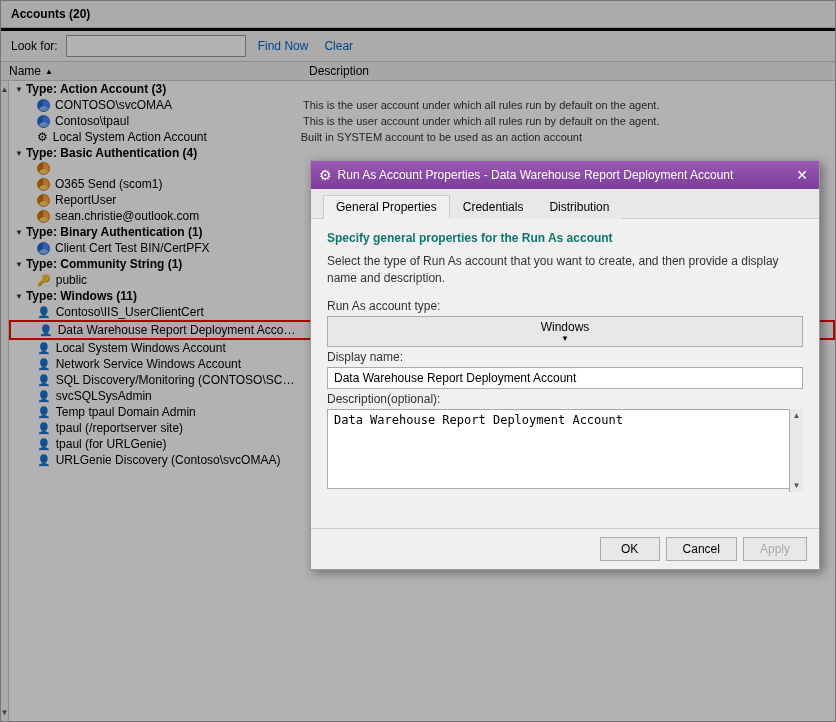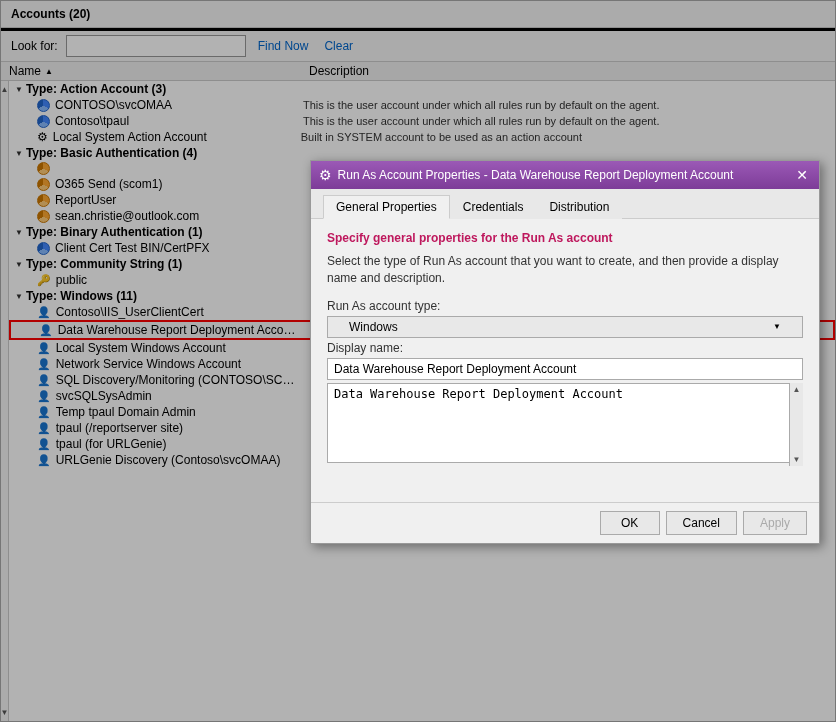--- a/index.html
+++ b/index.html
@@ -199,21 +199,21 @@
     
     .dialog-body {
       padding: 12px 16px;
       background: #f0f0f0;
     }
 
     .dialog-section-title {
       font-weight: bold;
       font-size: 12px;
       margin-bottom: 8px;
-      color: #be185d;
+      color: #0f766e;
     }
 
     .dialog-desc-text {
       font-size: 12px;
       color: #333;
       margin-bottom: 12px;
       line-height: 1.4;
     }
 
     .form-group {
@@ -235,27 +235,28 @@
       background: #fff;
     }
 
     .form-control:disabled {
       background: #e8e8e8;
       color: #555;
     }
 
     .dropdown-control {
       width: 100%;
-      padding: 3px 21px;
+      padding: 3px 10px;
       border: 1px solid #aaa;
       font-size: 12px;
       background: #e8e8e8;
       display: flex;
       align-items: center;
       justify-content: space-between;
+      flex-direction: column;
     }
 
     .dropdown-arrow {
       font-size: 8px;
     }
 
     .textarea-control {
       width: 100%;
       height: 80px;
       padding: 3px 6px;
@@ -554,20 +555,21 @@
           <span class="dropdown-arrow">▼</span>
         </div>
       </div>
 
       <div class="form-group">
         <label class="form-label">Display name:</label>
         <input type="text" class="form-control" value="Data Warehouse Report Deployment Account" style="">
       </div>
 
       <div class="form-group">
+        <label class="form-label">Description(optional):</label>
         <div class="textarea-wrapper">
           <textarea class="form-control textarea-control" style="padding-right: 16px;">Data Warehouse Report Deployment Account</textarea>
           <div class="textarea-scrollbar">
             <span class="scrollbar-arrow-up">▲</span>
             <span class="scrollbar-arrow-down">▼</span>
           </div>
         </div>
       </div>
     </div>
 

